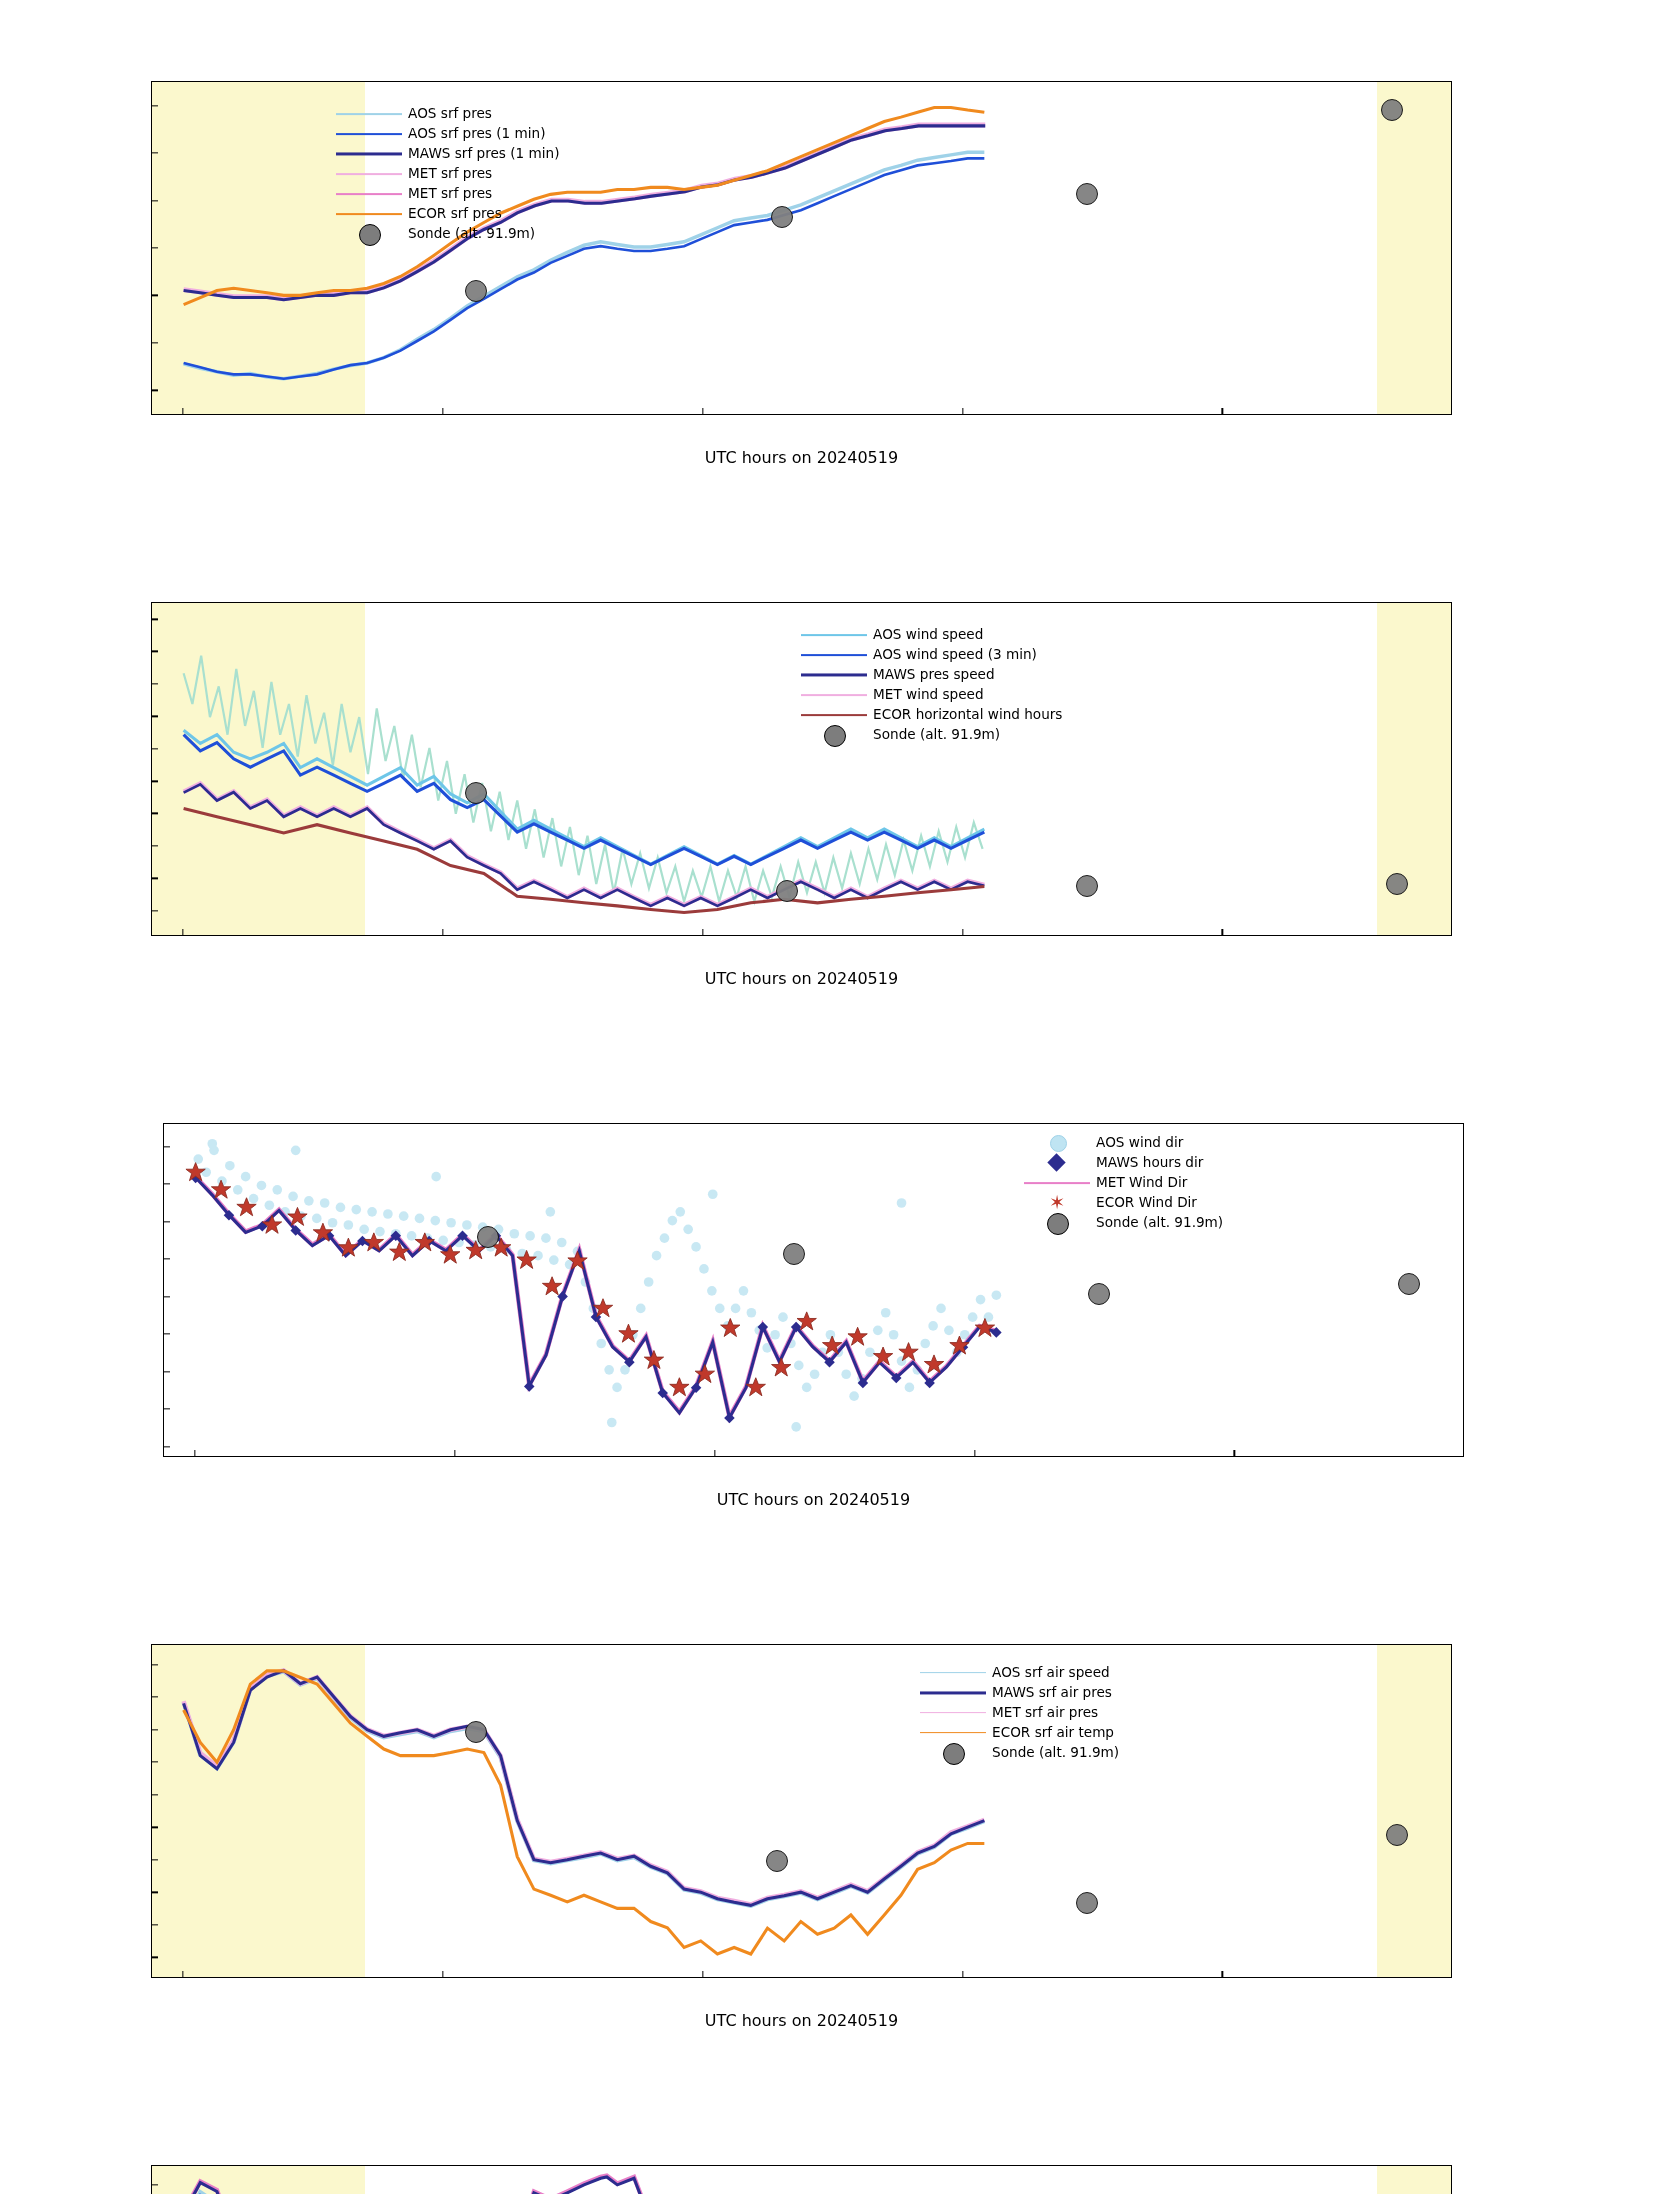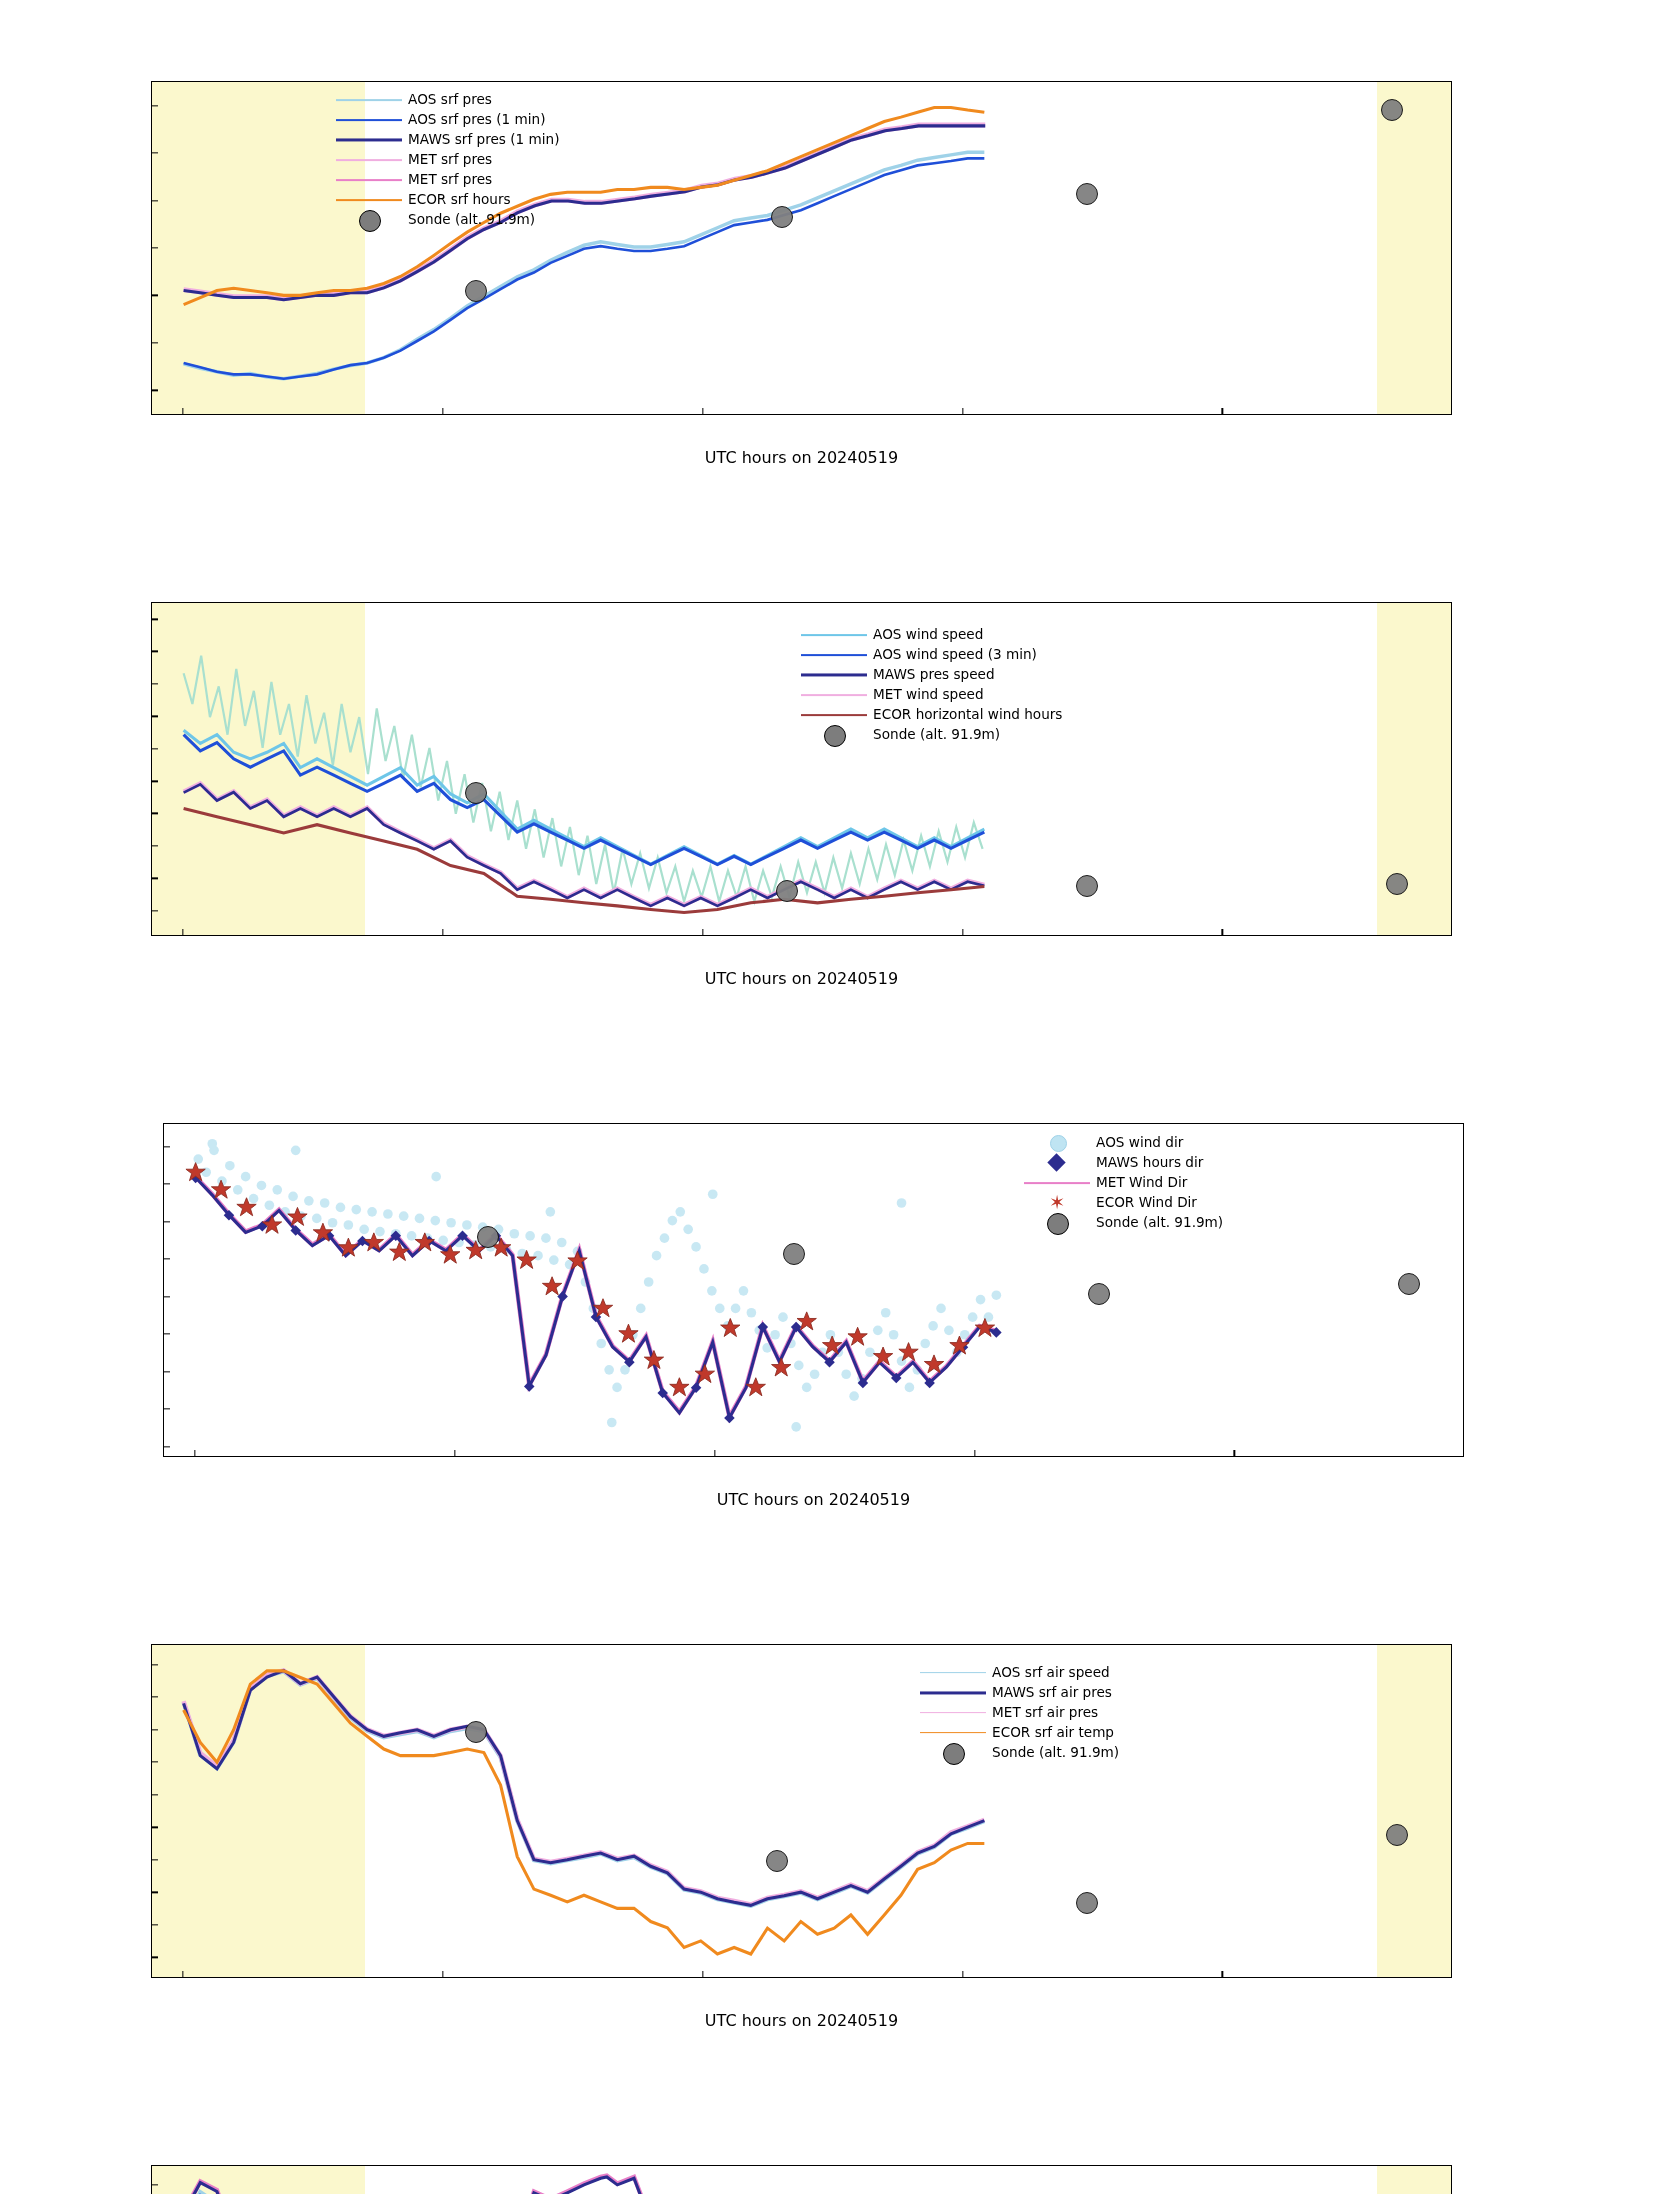--- a/index.html
+++ b/index.html
@@ -130,21 +130,21 @@
       <div class="ytickmark" style="top:35.7%;"></div>
       <div class="ytickmark" style="top:21.4%;"></div>
       <div class="ytickmark" style="top:7.1%;"></div>
 
       <div class="xtickmark" style="left:2.4%;"></div>
       <div class="xtickmark" style="left:22.4%;"></div>
       <div class="xtickmark" style="left:42.4%;"></div>
       <div class="xtickmark" style="left:62.4%;"></div>
       <div class="xtickmark" style="left:82.4%;"></div>
 
-      <div class="legend" style="left:184px;top:8px;text-align:center;">
+      <div class="legend" style="left:184px;top:22px;text-align:center;">
         <div class="row">
           <span class="key">
               <span class="line" style="background:#9fd2e8;"></span>
             </span>
           <span class="lbl">AOS srf pres</span>
         </div>
         <div class="row">
           <span class="key">
               <span class="line" style="background:#1f4fd8;"></span>
             </span>
@@ -165,21 +165,21 @@
         <div class="row">
           <span class="key">
               <span class="line" style="background:#e87fc8;"></span>
             </span>
           <span class="lbl">MET srf pres</span>
         </div>
         <div class="row">
           <span class="key">
               <span class="line" style="background:#f08a1e;"></span>
             </span>
-          <span class="lbl">ECOR srf hours</span>
+          <span class="lbl">ECOR srf pres</span>
         </div>
         <div class="row">
           <span class="key">
               <span class="marker-circle"></span>
             </span>
           <span class="lbl">Sonde (alt. 91.9m)</span>
         </div>
       </div>
     </div>
     <div class="axis-x-label">UTC hours on 20240519</div>

